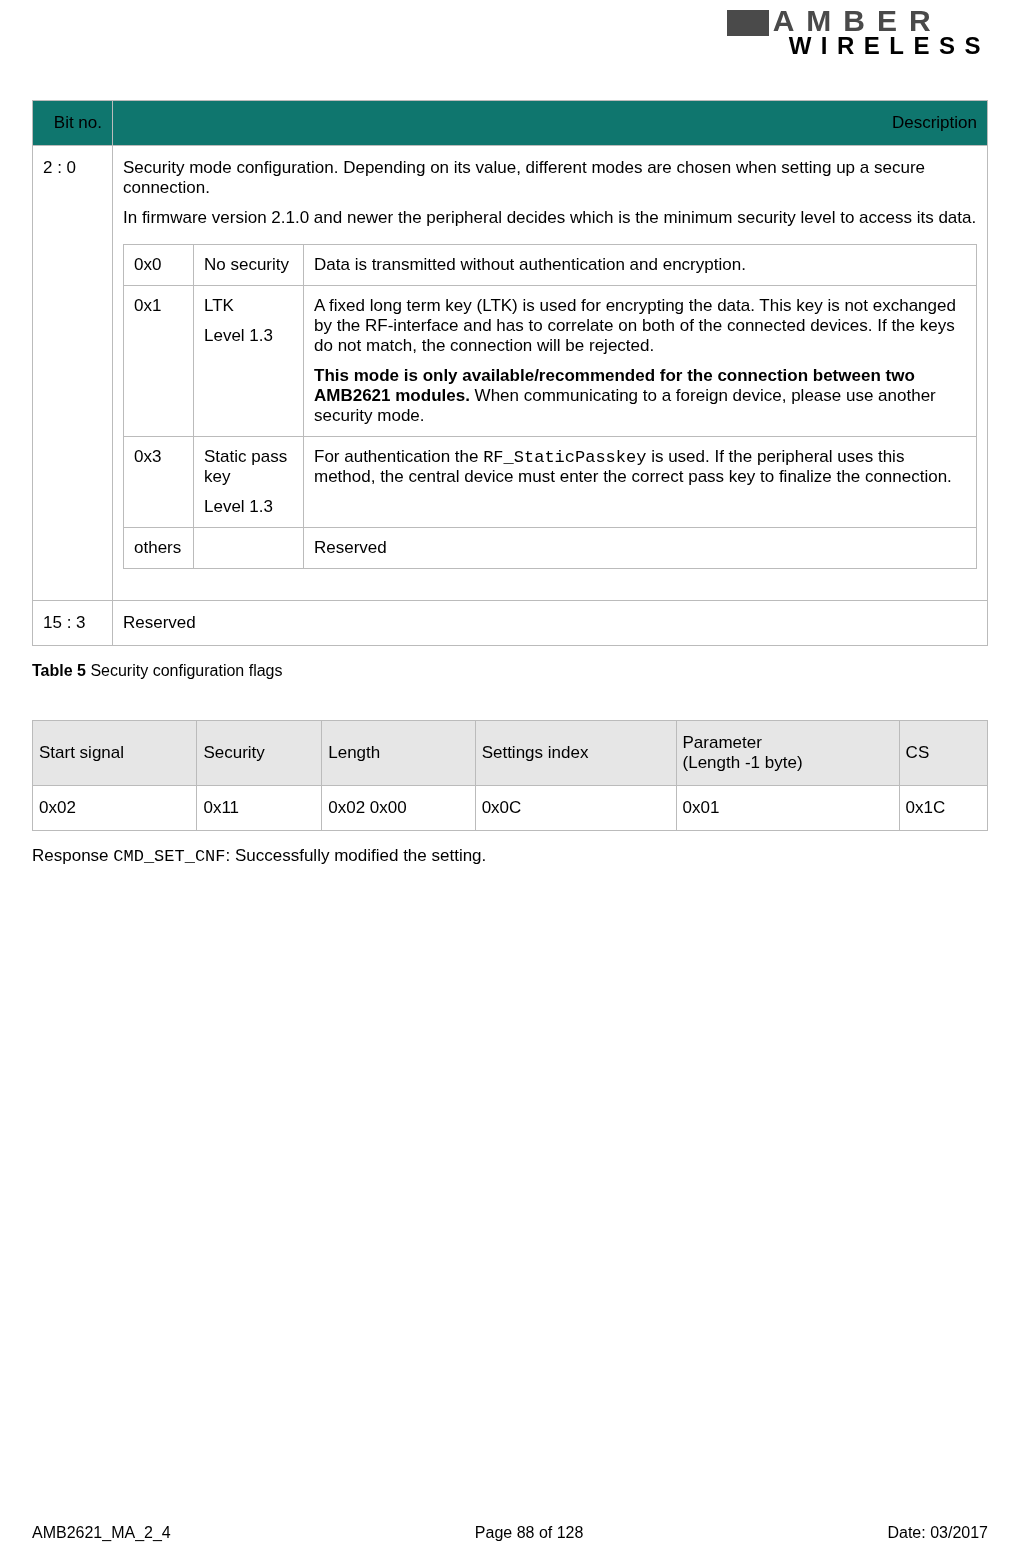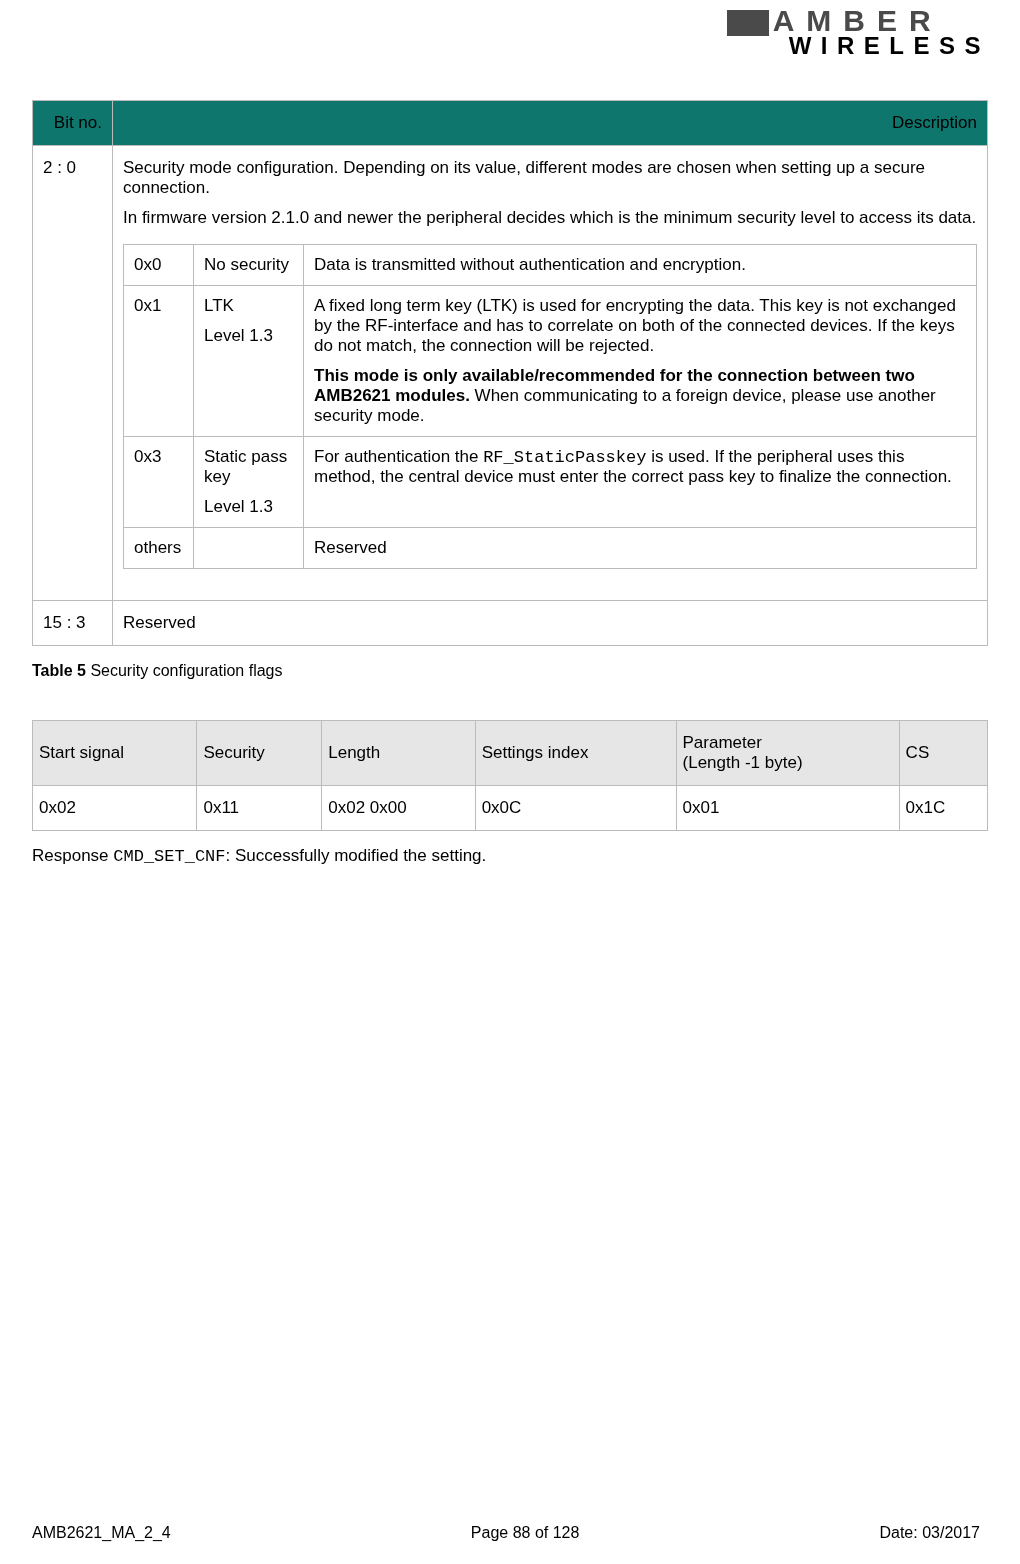--- a/index.html
+++ b/index.html
@@ -69,21 +69,21 @@
     table.cmd th, table.cmd td {
       border: 1px solid #bbb;
       padding: 12px 6px;
       font-weight: normal;
     }
     table.cmd thead th { background: #e6e6e6; }
     .footer {
       position: absolute;
       bottom: 22px;
       left: 32px;
-      right: 40px;
+      right: 32px;
       display: flex;
       justify-content: space-between;
       font-size: 16px;
     }
     .col-code { width: 70px; }
     .col-label { width: 110px; }
     .outer-col-bit { width: 80px; }
   </style>
 </head>
 <body>

